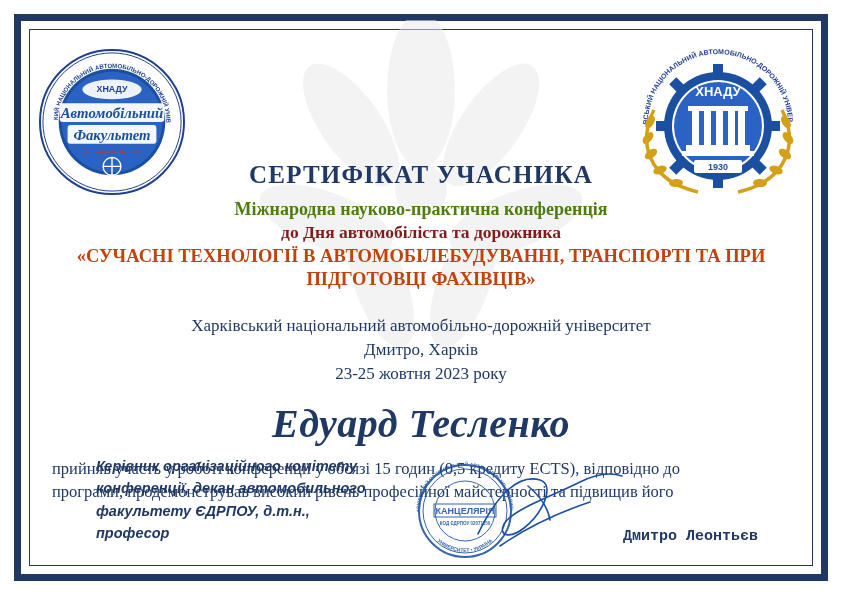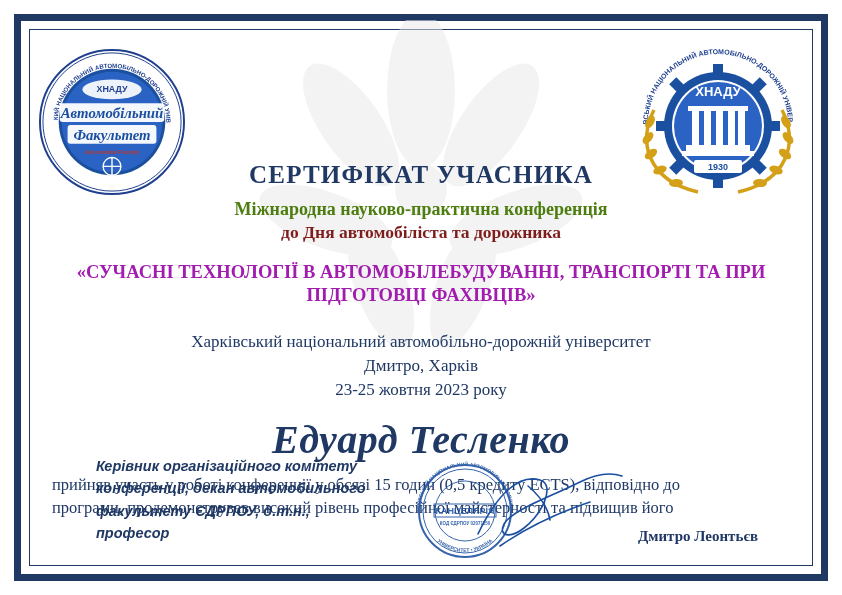--- a/index.html
+++ b/index.html
@@ -92,24 +92,24 @@
     color: #4d7c0f;
     line-height: 1.3;
   }
   .subtitle-2 {
     font-size: 17.5px;
     font-weight: bold;
     color: #7f1d1d;
     line-height: 1.3;
   }
   .title-topic {
-    margin-top: 17px;
+    margin-top: 1px;
     font-size: 18.5px;
     font-weight: bold;
-    color: #a21caf;
+    color: #c2410c;
     line-height: 1.28;
     padding: 0 10px;
   }
 
   .univ-block {
     margin-top: 22px;
     color: #1f3864;
     font-size: 17px;
     line-height: 1.42;
   }
@@ -151,21 +151,21 @@
     font-family: "Liberation Sans", sans-serif;
     font-size: 14.5px;
     font-weight: bold;
     font-style: italic;
     color: #1f3864;
     line-height: 1.55;
     padding-left: 48px;
     box-sizing: border-box;
   }
   .sign-name {
-    font-family: Liberation Serif, serif;
+    font-family: Liberation Mono, monospace;
     font-size: 15px;
     font-weight: bold;
     color: #1f3864;
     padding-top: 48px;
     padding-right: 36px;
     white-space: nowrap;
   }
 
   .stamp {
     position: absolute;

